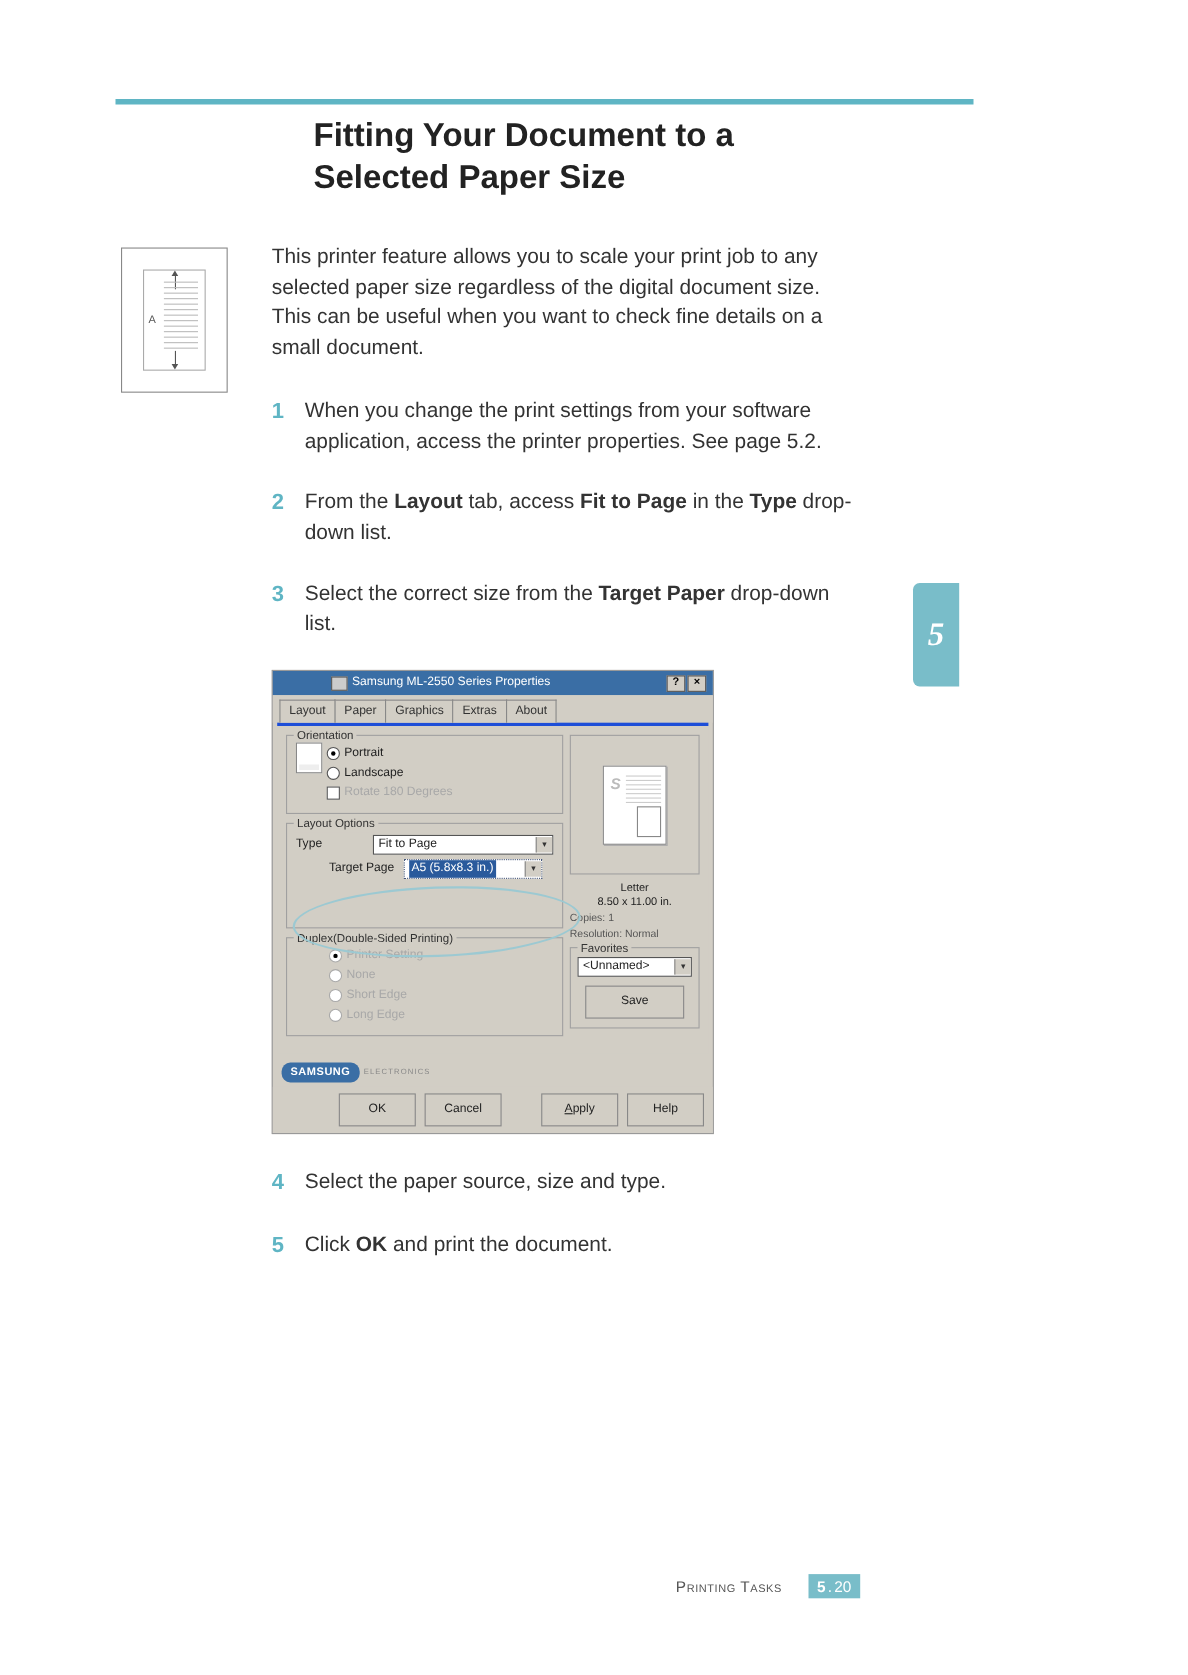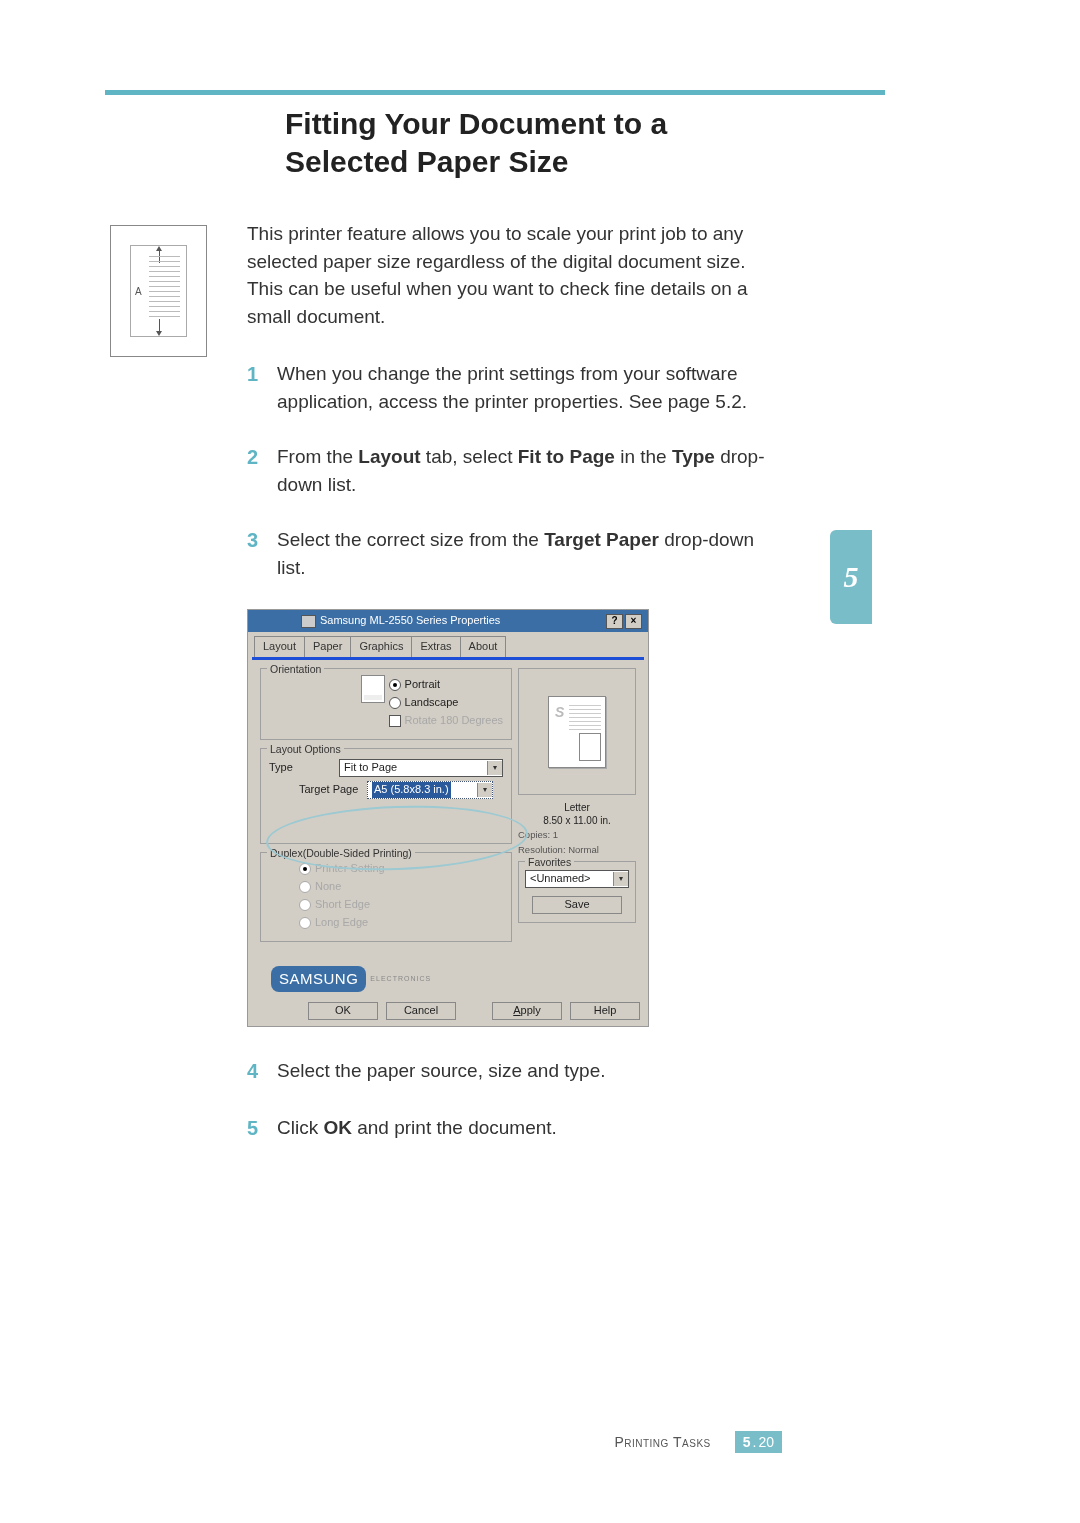--- a/index.html
+++ b/index.html
@@ -227,27 +227,27 @@
   }
   .preview-page .s{position:absolute;top:5px;left:6px;font-size:14px;color:#bbb;font-weight:bold;font-style:italic;}
   .preview-lines{position:absolute;top:8px;left:20px;right:4px;}
   .preview-lines div{height:1px;background:#ccc;margin-bottom:3px;}
   .preview-small{
     position:absolute;bottom:6px;right:4px;width:20px;height:26px;background:#fff;border:1px solid #888;
   }
   .info-block{font-size:10px;text-align:center;line-height:1.3;margin-bottom:5px;}
   .info-block .small{font-size:9.5px;text-align:left;margin-top:2px;color:#555;}
   .btn{
-    border:1px solid #888;background:#d2cec5;padding:2px 0;text-align:center;
+    border:1px solid #888;background:#d2cec5;padding:14px 0;text-align:center;
     font-size:11px;width:70px;height:18px;box-sizing:border-box;display:flex;align-items:center;justify-content:center;
   }
   .brand-row{padding:4px 8px;display:flex;align-items:center;}
   .brand-logo{
-    background:#3a6ea5;color:#fff;font-size:15px;font-weight:normal;
-    padding:2px 8px;border-radius:8px;letter-spacing:0.5px;margin-left:15px;
+    background:#3a6ea5;color:#fff;font-size:10px;font-weight:bold;
+    padding:2px 8px;border-radius:8px;letter-spacing:0.5px;
   }
   .brand-sub{font-size:7px;color:#888;margin-left:4px;letter-spacing:1px;}
   .dlg-buttons{
     display:flex;justify-content:flex-end;gap:8px;padding:6px 8px;background:#d2cec5;
   }
   .dlg-buttons .spacer{flex:1;}
   .highlight-ellipse{
     position:absolute;
     left:6px;top:138px;
     width:258px;height:60px;
@@ -335,21 +335,21 @@
       <div class="intro">This printer feature allows you to scale your print job to any selected paper size regardless of the digital document size. This can be useful when you want to check fine details on a small document.</div>
 
       <div class="step">
         <div class="step-num">1</div>
         <div class="step-text">When you change the print settings from your software application, access the printer properties. See page 5.2.</div>
       </div>
 
       <div class="step">
         <div class="step-num">2</div>
         <div class="step-text">
-          <span>From the </span><span class="bold">Layout</span><span> tab, select </span><span class="bold">Fit to Page</span><span> in the </span><span class="bold">Type</span><span> drop-down list.</span>
+          <span>From the </span><span class="bold">Layout</span><span> tab, access </span><span class="bold">Fit to Page</span><span> in the </span><span class="bold">Type</span><span> drop-down list.</span>
         </div>
       </div>
 
       <div class="step">
         <div class="step-num">3</div>
         <div class="step-text">
           <span>Select the correct size from the </span><span class="bold">Target Paper</span><span> drop-down list.</span>
         </div>
       </div>
 
@@ -368,21 +368,21 @@
           <div class="sshot-tab active">Layout</div>
           <div class="sshot-tab">Paper</div>
           <div class="sshot-tab">Graphics</div>
           <div class="sshot-tab">Extras</div>
           <div class="sshot-tab">About</div>
         </div>
         <div class="sshot-body">
           <div class="sshot-left" style="position:relative;">
             <div class="groupbox">
               <span class="groupbox-title">Orientation</span>
-              <div style="display:flex;justify-content:flex-end;">
+              <div style="display:flex;">
                 <div class="orient-mini"></div>
                 <div>
                   <div class="radio-row">
                     <span class="radio-dot sel"></span>
                     <span>Portrait</span>
                   </div>
                   <div class="radio-row">
                     <span class="radio-dot"></span>
                     <span>Landscape</span>
                   </div>

